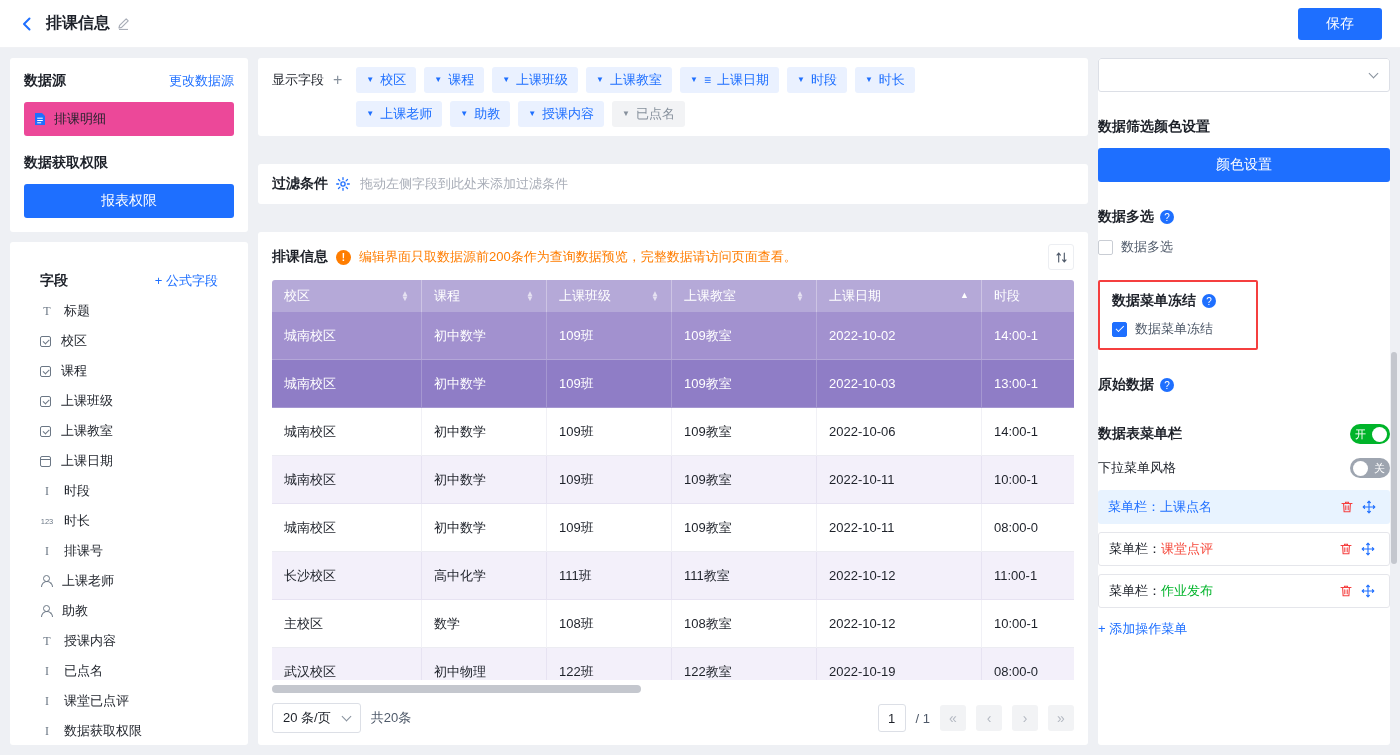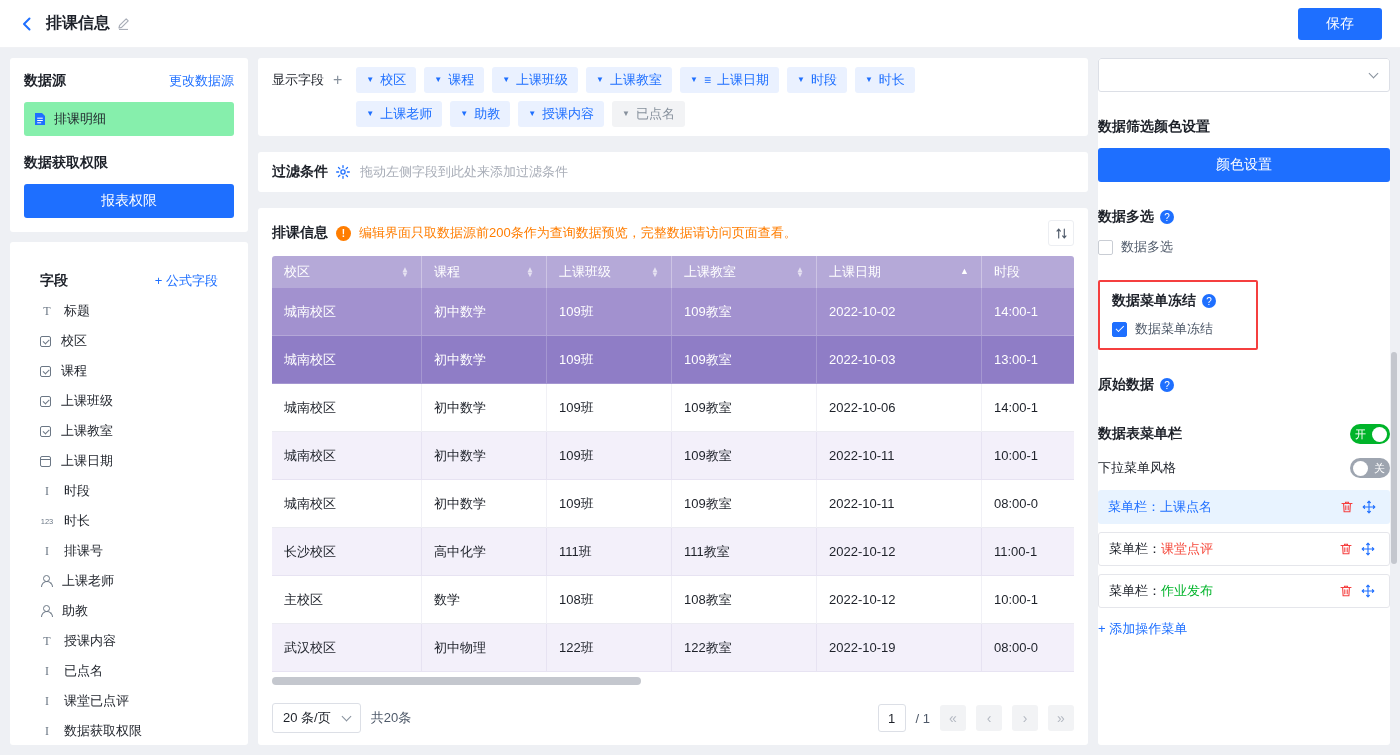--- a/index.html
+++ b/index.html
@@ -28,37 +28,37 @@
   .save-btn{width:84px;height:32px;background:var(--accent);color:#fff;border:none;border-radius:3px;font-size:14px;cursor:pointer;font-family:inherit}
   
   .content{display:flex;gap:10px;padding:10px;height:707px;align-items:stretch}
   .card{background:#fff;border-radius:3px}
   
   .left{width:238px;min-width:238px;display:flex;flex-direction:column;gap:10px}
   .ds-card{padding:14px}
   .panel-head{display:flex;align-items:center;justify-content:space-between}
   .panel-title{font-size:14px;font-weight:700;color:var(--text)}
   .link{font-size:13px;color:var(--accent);cursor:pointer;text-decoration:none}
-  .ds-item{margin-top:12px;height:34px;background:#86efac;border-radius:3px;display:flex;align-items:center;gap:8px;padding:0 10px;font-size:13px;cursor:pointer}
+  .ds-item{margin-top:12px;height:34px;background:#ec4899;border-radius:3px;display:flex;align-items:center;gap:8px;padding:0 10px;font-size:13px;cursor:pointer}
   .mt18{margin-top:18px}
   .block-btn{display:block;width:100%;height:34px;margin-top:12px;background:var(--accent);color:#fff;border:none;border-radius:3px;font-size:14px;cursor:pointer;font-family:inherit}
   .fields-card{flex:1;padding:30px;overflow:hidden}
   .fields-list{margin-top:6px}
   .field-item{height:30px;display:flex;align-items:center;gap:10px;font-size:13px;cursor:grab}
   .fi{width:14px;height:13px;display:inline-flex;align-items:center;justify-content:center;color:#6b7785;flex:none;font-family:"Liberation Serif","DejaVu Serif",serif;font-size:12px}
   .number-icon{font-size:7.5px;font-family:"Liberation Sans",sans-serif;letter-spacing:0}
   .select-icon{position:relative;width:11px;height:11px;border:1.2px solid #6b7785;border-radius:2px}
   .select-icon::after{content:"";position:absolute;left:1.6px;top:2.2px;width:5px;height:2.6px;border-left:1.2px solid #6b7785;border-bottom:1.2px solid #6b7785;transform:rotate(-45deg)}
   .date-icon{position:relative;width:11px;height:11px;border:1.2px solid #6b7785;border-radius:2px}
   .date-icon::before{content:"";position:absolute;left:0;right:0;top:2.4px;border-top:1.2px solid #6b7785}
   .person-icon{position:relative;width:12px;height:12px;border:none}
   .person-icon::before{content:"";position:absolute;top:0;left:3px;width:5px;height:5px;border:1.2px solid #6b7785;border-radius:50%}
   .person-icon::after{content:"";position:absolute;bottom:0;left:.5px;width:10px;height:5px;border:1.2px solid #6b7785;border-bottom:none;border-radius:6px 6px 0 0}
   
-  .middle{flex:1;display:flex;flex-direction:column;gap:16px;min-width:0}
+  .middle{flex:1;display:flex;flex-direction:column;gap:28px;min-width:0}
   .df-card{padding:9px 14px;display:flex;gap:14px;align-items:flex-start}
   .df-label-wrap{display:flex;gap:9px;align-items:center;height:26px;font-size:13px;flex:none}
   .plus-button{color:#86909c;font-size:16px;cursor:pointer;line-height:1}
   .chip-rows{display:flex;flex-direction:column;gap:8px}
   .chip-row{display:flex;gap:8px;flex-wrap:nowrap}
   .chip{height:26px;display:inline-flex;align-items:center;gap:6px;background:var(--chip-bg);color:var(--accent);border-radius:3px;padding:0 10px;font-size:13px;cursor:pointer;white-space:nowrap}
   .chip-caret{font-size:8px;line-height:1}
   .chip-sort{font-size:12px;line-height:1}
   .chip.disabled{background:#f2f3f5;color:#86909c}
   .filter-card{height:40px;display:flex;align-items:center;gap:8px;padding:0 14px}

